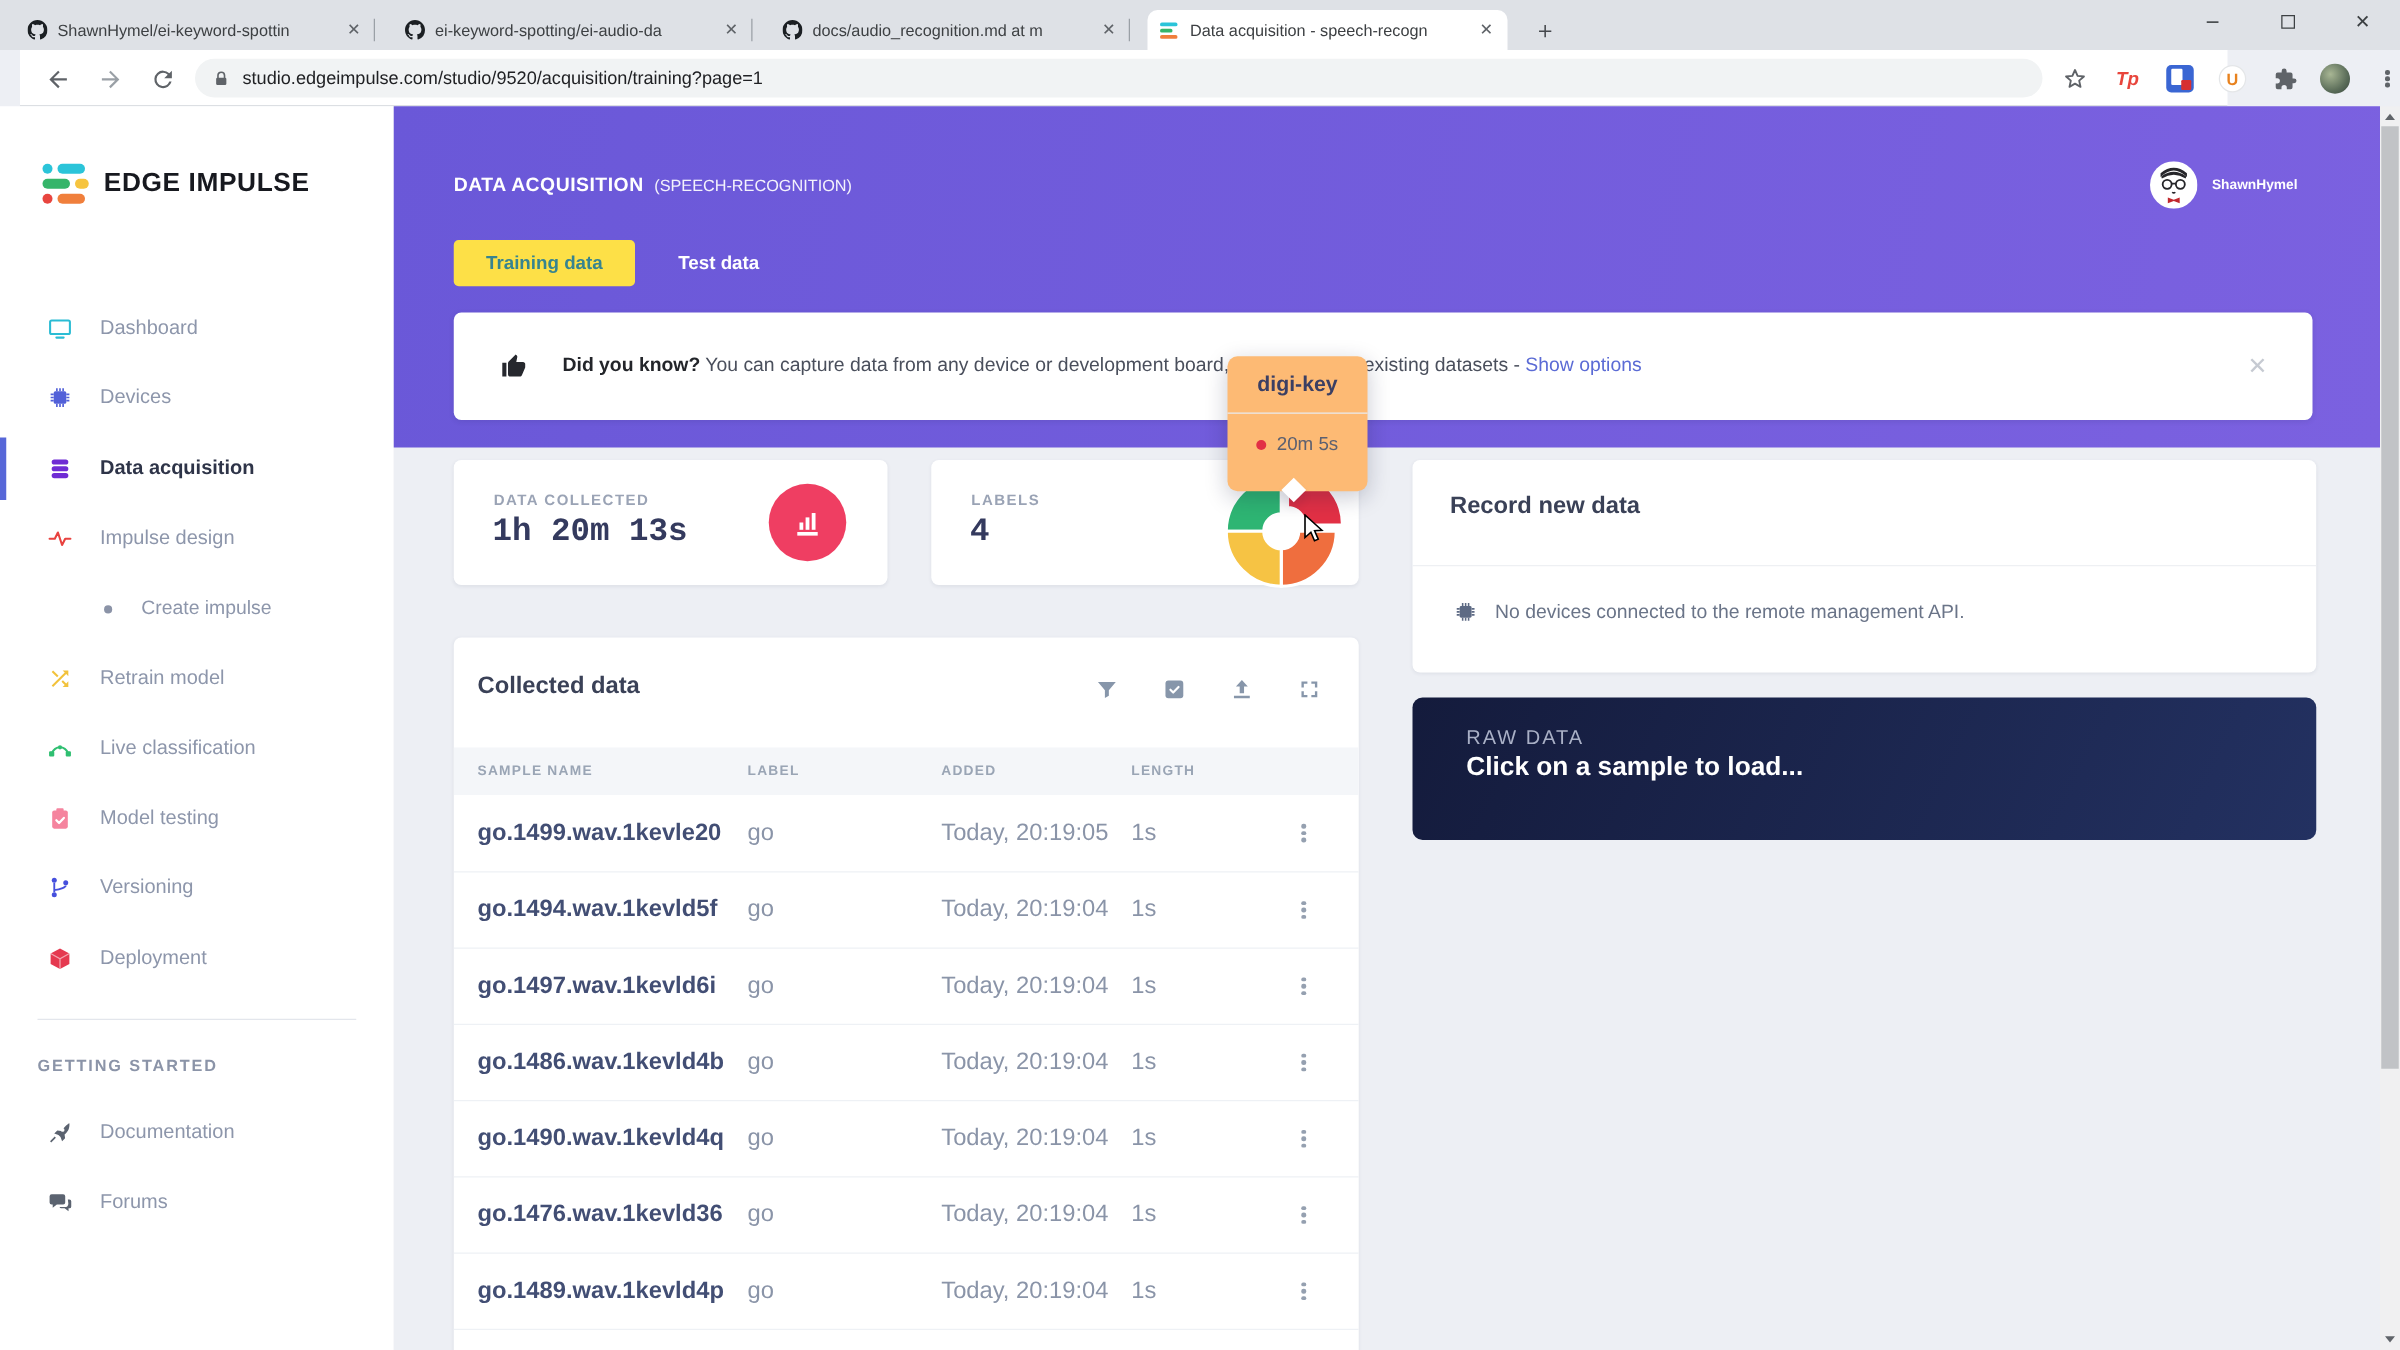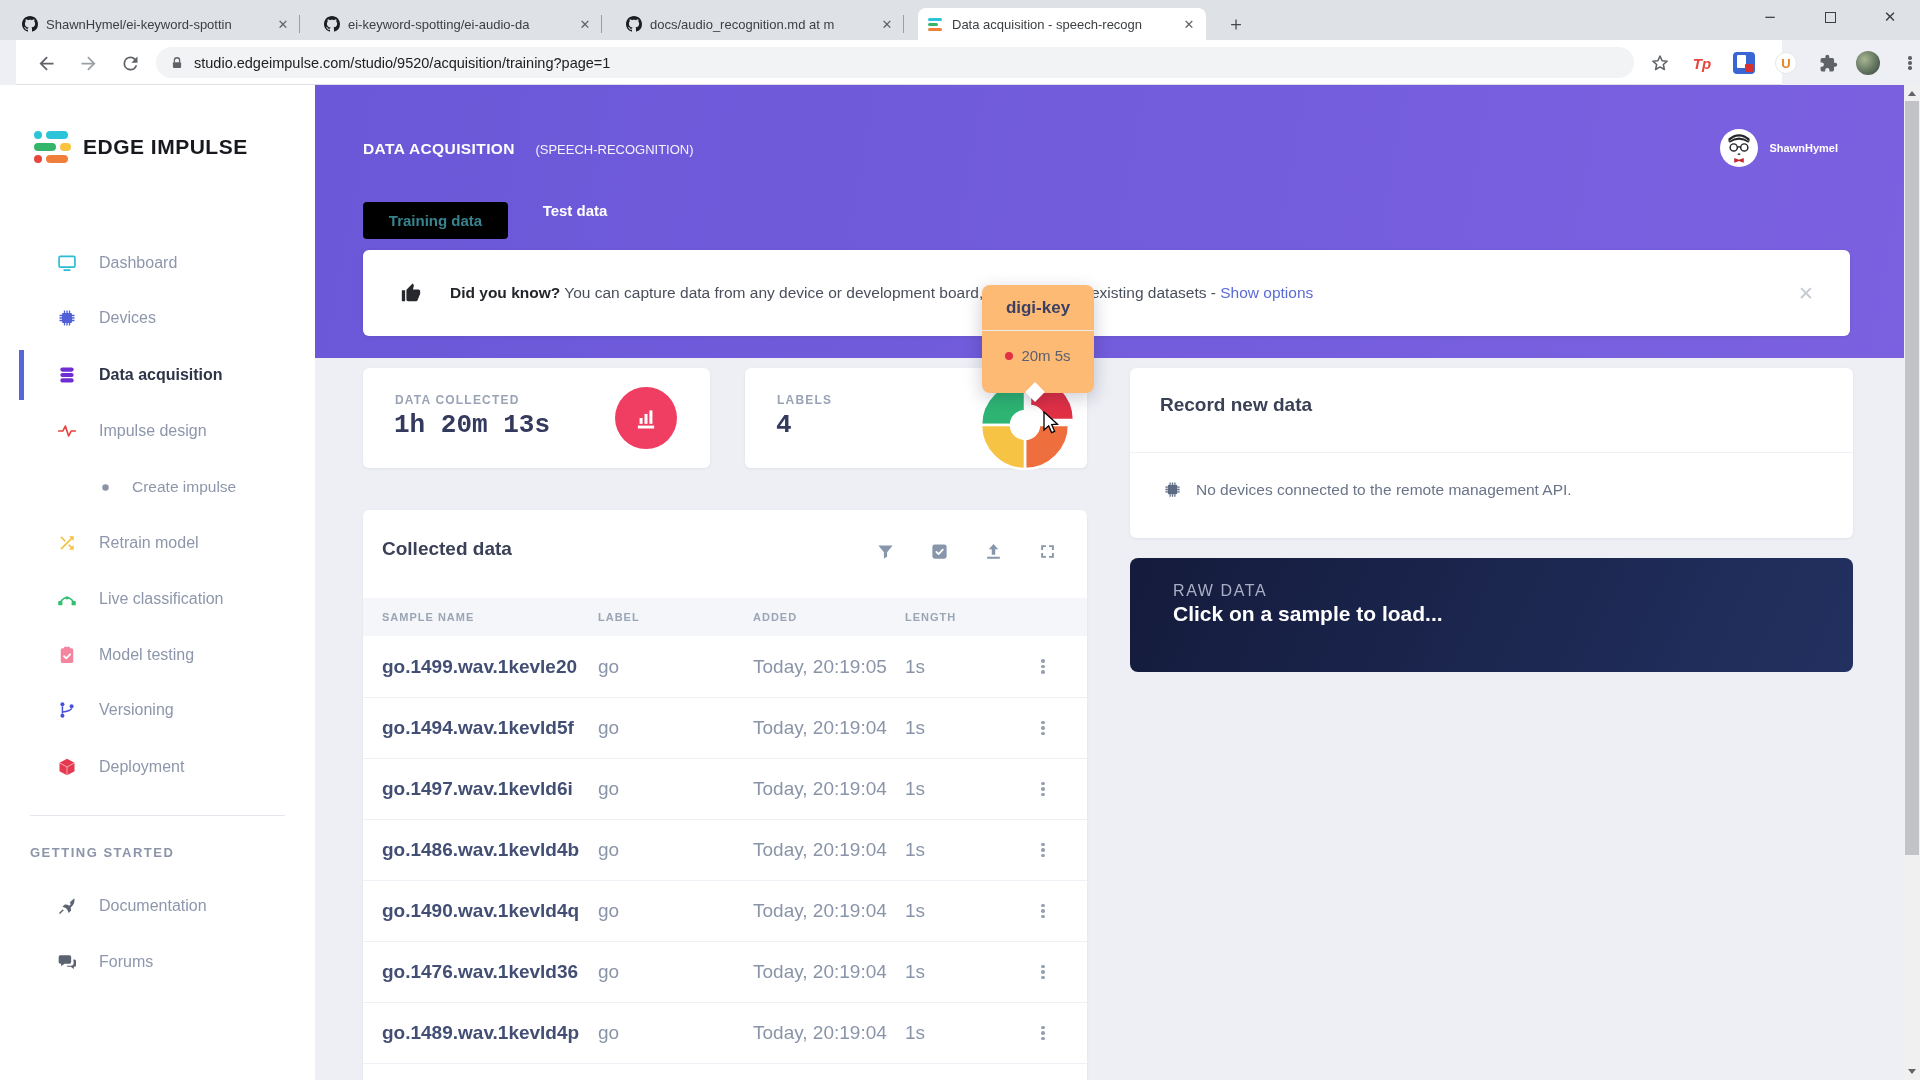--- a/index.html
+++ b/index.html
@@ -49,46 +49,46 @@
   .kebab i { display:block; width:3.4px; height:3.4px; border-radius:50%; background:#5f6368; margin:1.6px auto; }
 
   
   #sidebar { position:absolute; left:0; top:85px; width:315px; height:995px; background:#fff; }
   #logo { position:absolute; left:34px; top:46px; display:flex; align-items:center; gap:12px; }
   #logo-icon { display:flex; flex-direction:column; gap:4px; }
   #logo-icon .r { display:flex; gap:4px; align-items:center; }
   #logo-icon b { display:block; height:8px; border-radius:4px; }
   #logo-text { font-size:21px; font-weight:800; color:#17191f; letter-spacing:.5px; }
   .side-item { position:absolute; left:0; width:315px; height:56px; display:flex; align-items:center;
-    padding-left:38px; gap:22px; font-size:16px; color:#8d96ab; cursor:pointer;margin-left:19px; }
+    padding-left:38px; gap:22px; font-size:16px; color:#8d96ab; cursor:pointer; }
   .side-item svg { width:20px; height:20px; flex:none; }
   .side-item.active { color:#2e3448; font-weight:600; }
   .side-item.active::before { content:""; position:absolute; left:0; top:3px; bottom:3px; width:5px;
     background:#5767d8; }
   .side-item.sub { padding-left:80px; gap:20px; font-size:15.5px; }
   .side-item.sub svg { width:13px; height:13px; }
   #side-div { position:absolute; left:30px; width:255px; height:1px; background:#e3e6ec; }
   #side-section { position:absolute; left:30px; font-size:13px; font-weight:700; letter-spacing:1.5px;
     color:#8b94a8; }
 
   
   #main { position:absolute; left:315px; top:85px; width:1589px; height:995px; background:#edeff4;
     overflow:visible; }
   #pheader { position:absolute; left:0; top:0; width:1589px; height:273px;
     background:linear-gradient(100deg,#6a58d8 0%,#7b61e0 100%); }
   #ptitle { position:absolute; left:48px; top:55px; color:#fff; }
   #ptitle .t { font-size:15.5px; font-weight:700; letter-spacing:.4px; }
-  #ptitle .s { font-size:13px; font-weight:400; opacity:.92; margin-left:16px; }
+  #ptitle .s { font-size:13px; font-weight:400; opacity:.92; margin-left:4px; }
   #user { position:absolute; right:66px; top:44px; display:flex; align-items:center; gap:12px; }
   #user .name { color:#fff; font-size:11px; font-weight:700; }
   #user svg { width:38px; height:38px; }
   .pill { position:absolute; top:107px; height:37px; display:flex; align-items:center;
     font-size:15px; font-weight:600; cursor:pointer; }
-  #pill-train { left:48px; width:145px; justify-content:center; background:#000000; border-radius:4px;
-    color:#37848f;margin-top:10px; }
+  #pill-train { left:48px; width:145px; justify-content:center; background:#fde047; border-radius:4px;
+    color:#37848f; }
   #pill-test { left:215px; width:90px; justify-content:center; color:#fff; }
 
   
   #banner { position:absolute; left:48px; top:165px; width:1487px; height:86px; background:#fff;
     border-radius:6px; box-shadow:0 1px 4px rgba(30,40,80,.10); display:flex; align-items:center; }
   #banner .thumb { margin-left:37px; width:22px; height:22px; color:#26282e; flex:none; }
   #banner .btxt { margin-left:28px; font-size:15.5px; color:#4a4f5c; white-space:nowrap; overflow:hidden; }
   #banner .btxt b { color:#23252a; }
   #banner .blink { color:#5b6bd5; cursor:pointer; }
   #banner .bclose { position:absolute; right:36px; top:50%; transform:translateY(-50%); color:#c6cad2;

